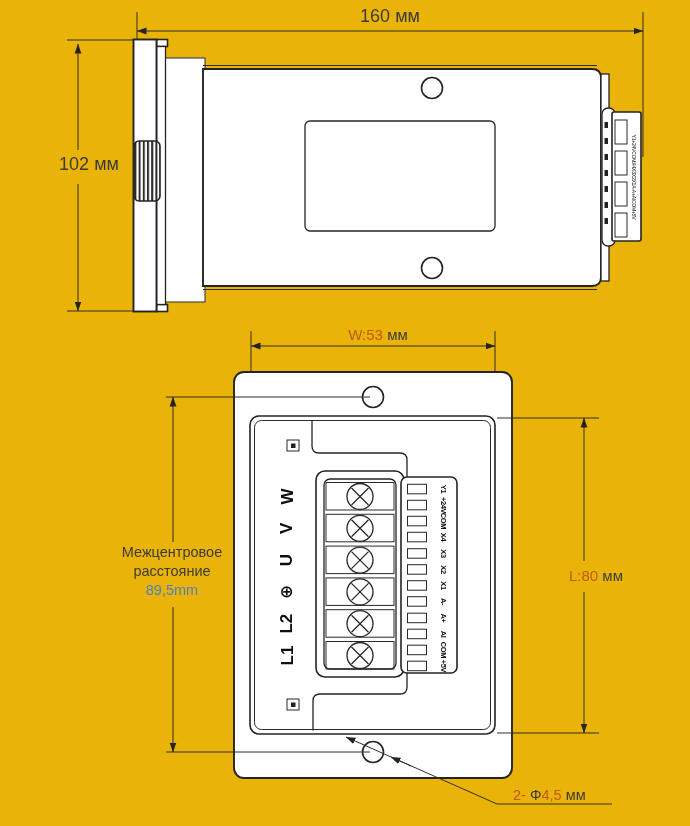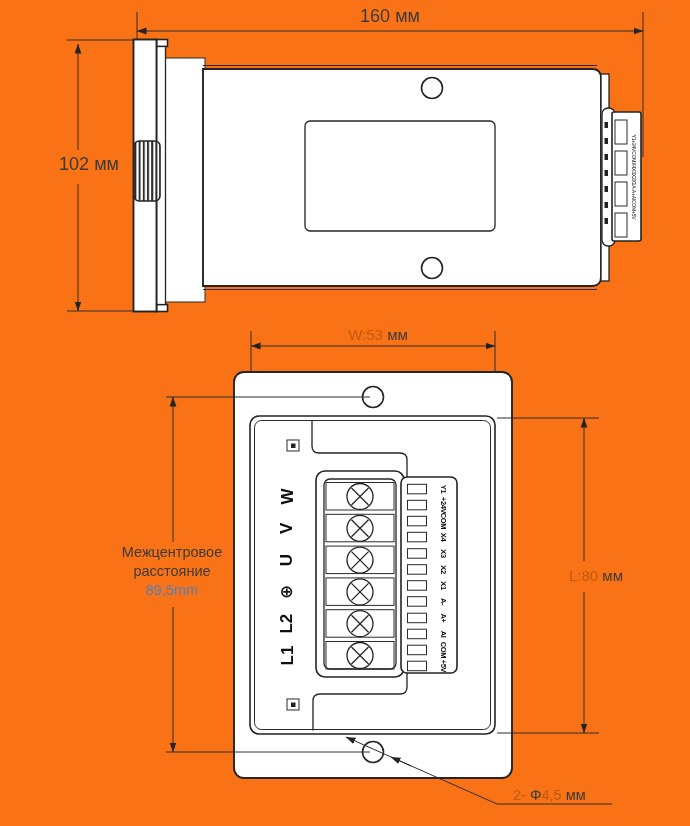--- a/index.html
+++ b/index.html
@@ -1,16 +1,16 @@
 <!DOCTYPE html>
 <html><head>
 <meta charset="utf-8">
 <style>
   html,body{margin:0;padding:0;background:#fff;}
-  .page{width:690px;height:826px;position:relative;background:#f97316;
+  .page{width:690px;height:826px;position:relative;background:#eab308;
         font-family:"Liberation Sans","DejaVu Sans",sans-serif;}
   svg{display:block;}
   
   .o2 {fill:none;stroke:#242424;stroke-width:1.9;}
   .o16{fill:none;stroke:#242424;stroke-width:1.6;}
   .o13{fill:none;stroke:#242424;stroke-width:1.3;}
   .o1 {fill:none;stroke:#2a2a2a;stroke-width:1;}
   .wf {fill:#fff;}
   .dl {fill:none;stroke:#2f2f2f;stroke-width:1;}
   

